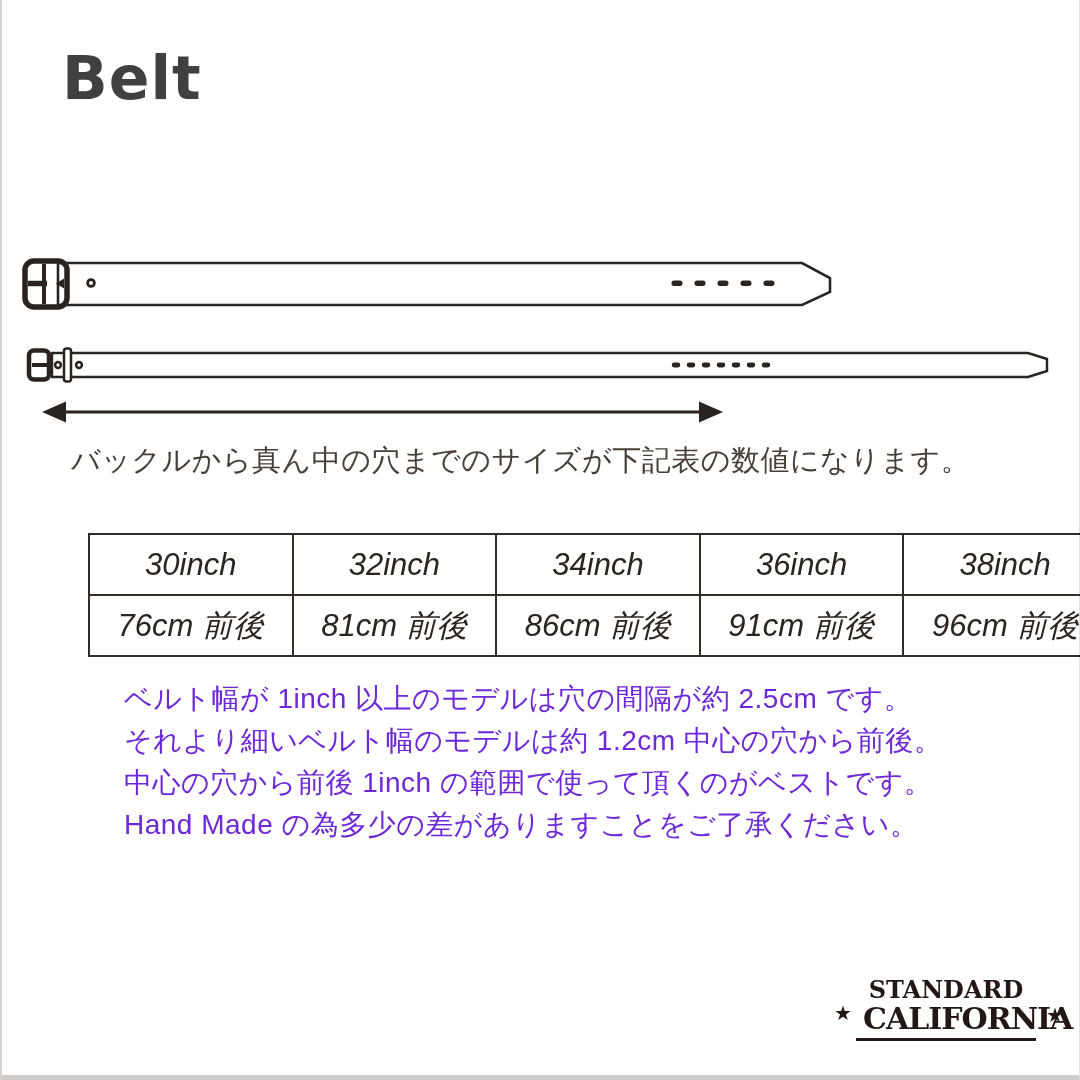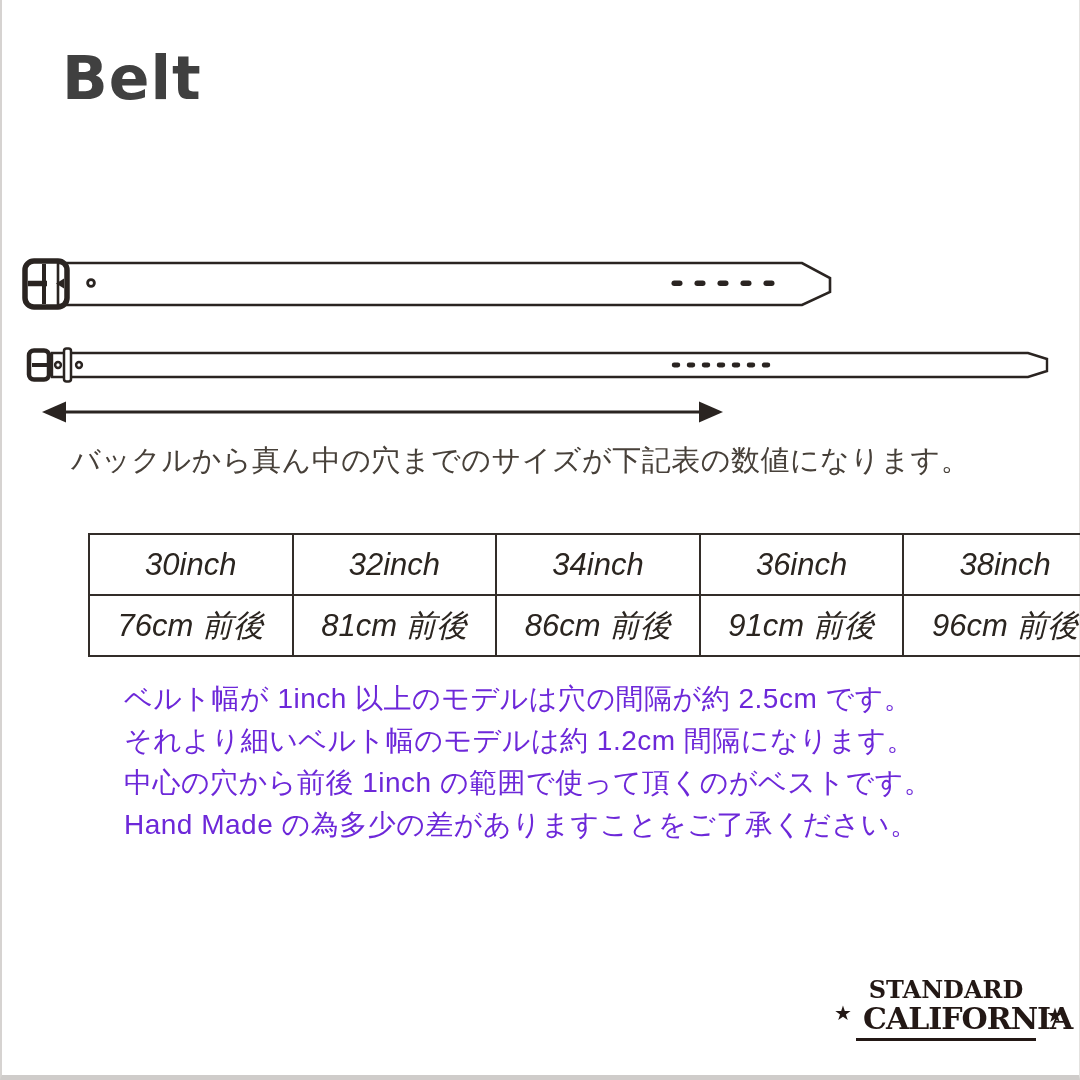--- a/index.html
+++ b/index.html
@@ -112,21 +112,21 @@
     <td>81cm 前後</td>
     <td>86cm 前後</td>
     <td>91cm 前後</td>
     <td>96cm 前後</td>
   </tr>
 </tbody>
   </table>
 
 <div class="notes">
   <div>ベルト幅が 1inch 以上のモデルは穴の間隔が約 2.5cm です。</div>
-  <div>それより細いベルト幅のモデルは約 1.2cm 間隔になります。</div>
+  <div>それより細いベルト幅のモデルは約 1.2cm 中心の穴から前後。</div>
   <div>中心の穴から前後 1inch の範囲で使って頂くのがベストです。</div>
   <div>Hand Made の為多少の差がありますことをご了承ください。</div>
 </div>
 
 <div class="logo">
   <span class="logo-star left">★</span>
   <div class="logo-line1">STANDARD</div>
   <div class="logo-line2">CALIFORNIA</div>
   <div class="logo-underline"></div>
   <span class="logo-star right">★</span>

